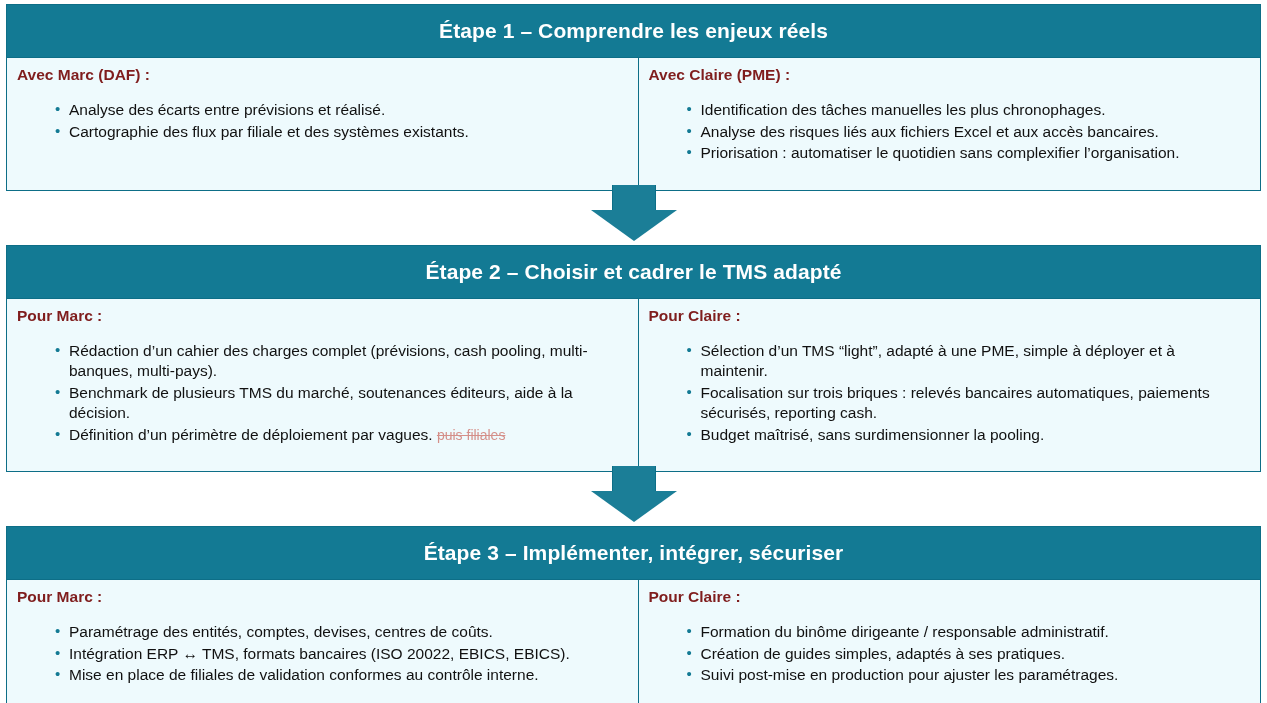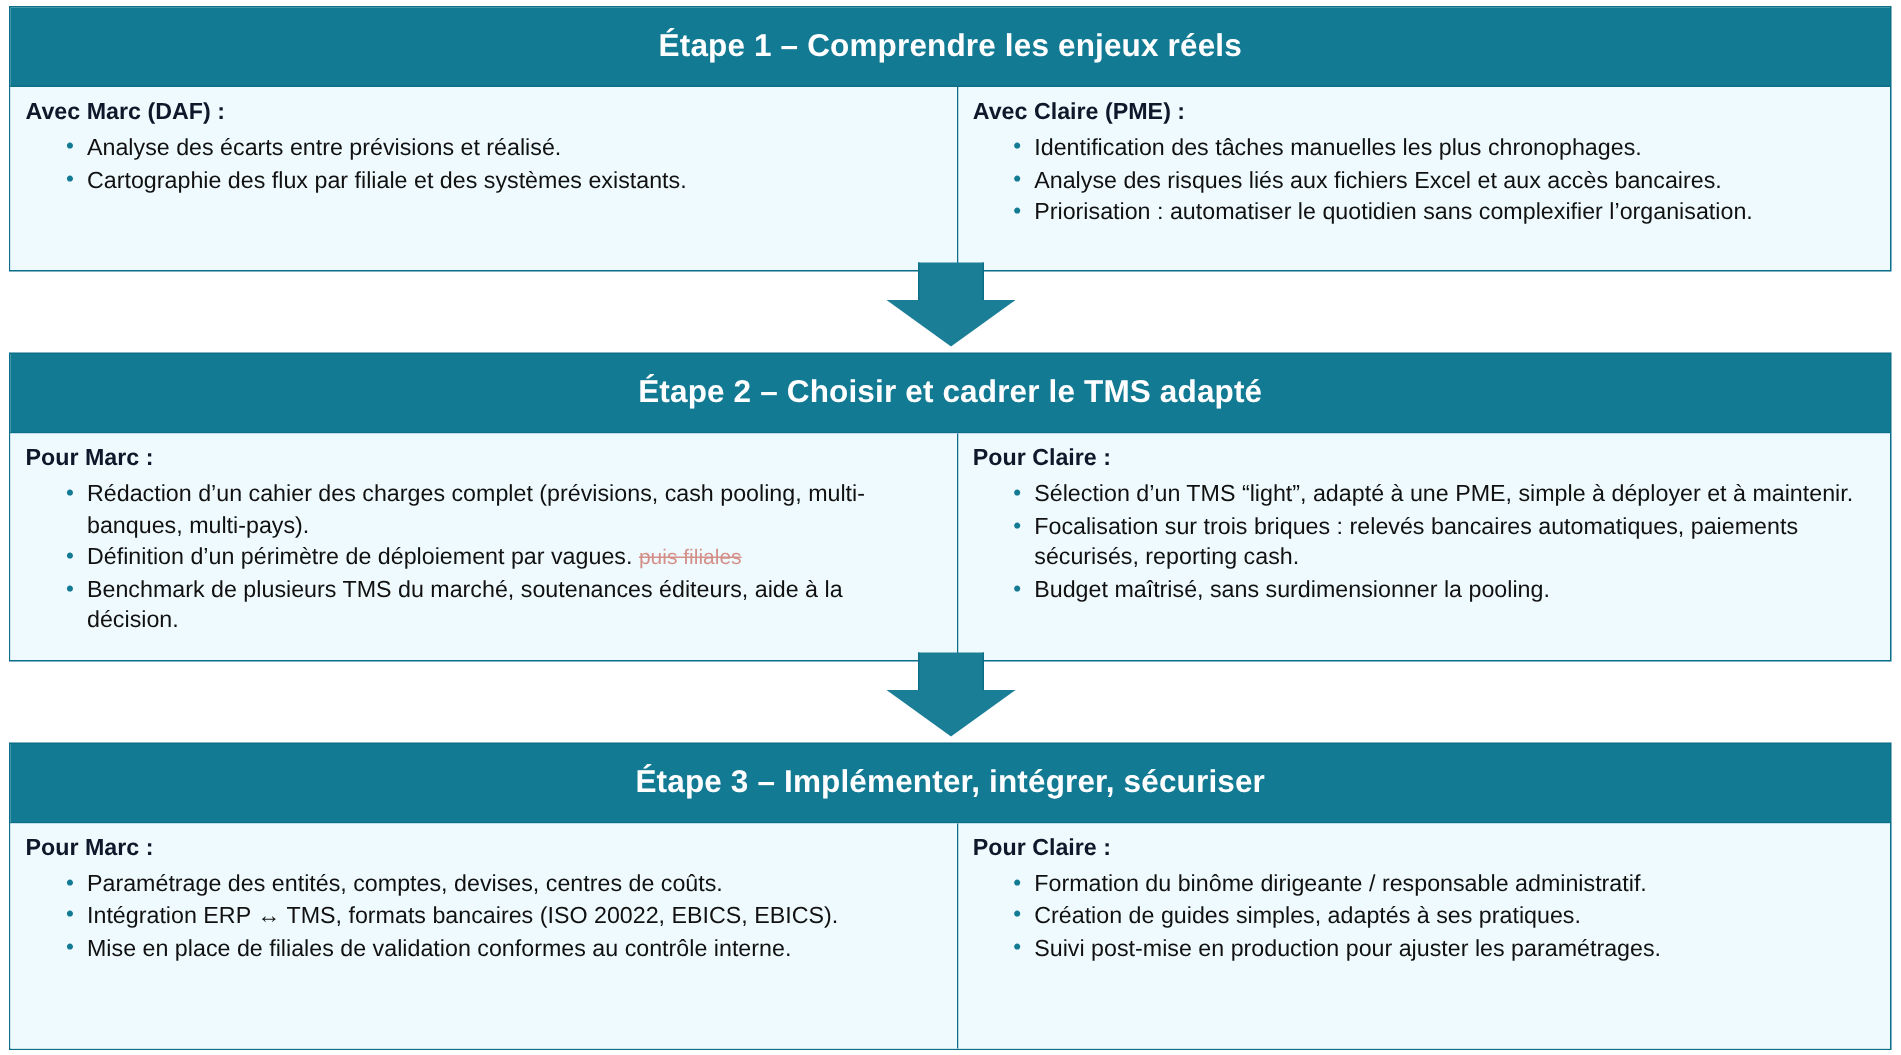--- a/index.html
+++ b/index.html
@@ -56,24 +56,24 @@
     width: 50.4%;
     border-right: 1px solid #0d6e87;
   }
   .col-right {
     width: 49.6%;
   }
   .col-title {
     font-weight: bold;
     font-size: 15.5px;
     margin: 0 0 1px 0;
-    color: #0f172a;
+    color: #7f1d1d;
   }
   ul.bullets {
-    margin: 5px;
+    margin: 16px;
     padding: 0 0 0 22px;
     list-style: none;
   }
   ul.bullets li {
     position: relative;
     font-size: 15.5px;
     line-height: 1.32;
     margin: 0 0 1px 0;
     padding-left: 14px;
   }
@@ -167,22 +167,22 @@
     </div>
   </div>
 
   <div class="step step-2">
     <div class="step-header">Étape 2 – Choisir et cadrer le TMS adapté</div>
     <div class="step-body">
       <div class="col col-left">
         <div class="col-title">Pour Marc :</div>
         <ul class="bullets">
           <li>Rédaction d’un cahier des charges complet (prévisions, cash pooling, multi-banques, multi-pays).</li>
+          <li>Benchmark de plusieurs TMS du marché, soutenances éditeurs, aide à la décision.</li>
           <li><span>Définition d’un périmètre de déploiement par vagues.</span> <span class="strike-note">puis filiales</span></li>
-          <li>Benchmark de plusieurs TMS du marché, soutenances éditeurs, aide à la décision.</li>
         </ul>
       </div>
       <div class="col col-right">
         <div class="col-title">Pour Claire :</div>
         <ul class="bullets">
           <li>Sélection d’un TMS “light”, adapté à une PME, simple à déployer et à maintenir.</li>
           <li>Focalisation sur trois briques : relevés bancaires automatiques, paiements sécurisés, reporting cash.</li>
           <li>Budget maîtrisé, sans surdimensionner la pooling.</li>
         </ul>
       </div>

